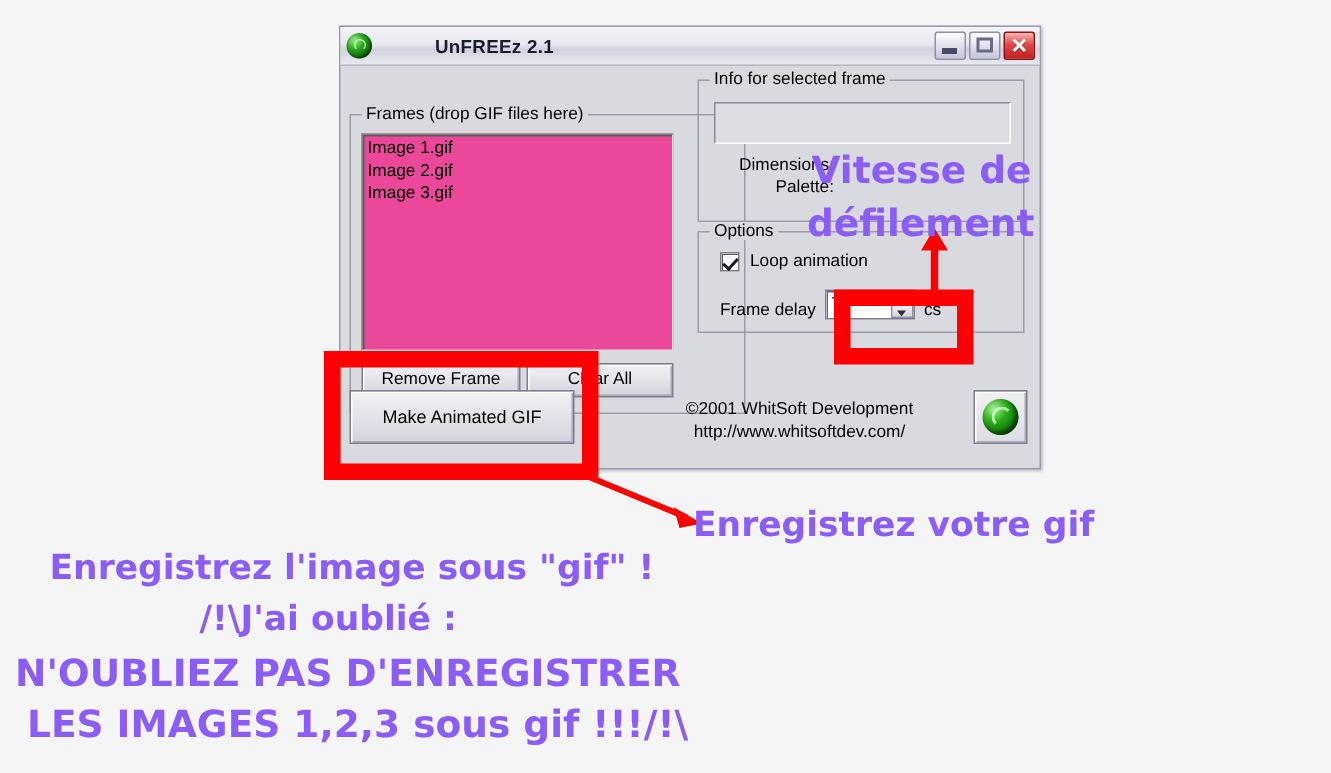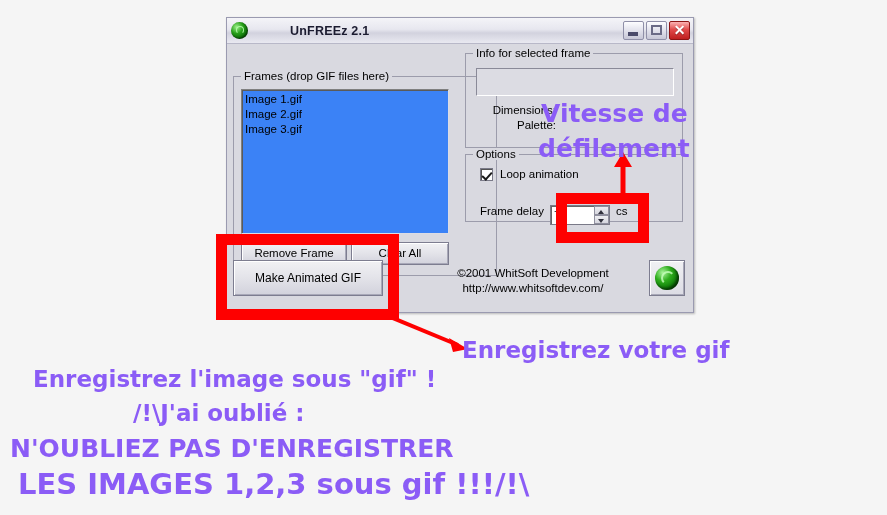--- a/index.html
+++ b/index.html
@@ -126,21 +126,21 @@
   }
 
   #frames-group { left: 6px; top: 9px; width: 264px; height: 200px; margin-top: 23px; }
   #info-group   { left: 238px; top: 9px; width: 218px; height: 95px; }
   #options-group{ left: 238px; top: 110px; width: 218px; height: 68px; }
 
   #frames-list {
     position: absolute;
     left: 7px; top: 12px;
     width: 208px; height: 145px;
-    background: #3b82f6;
+    background: #ec4899;
     border: 1px solid #808080;
     border-right-color: #dcdce4;
     border-bottom-color: #dcdce4;
     box-shadow: inset 1px 1px 0 #5a5a5a;
     overflow: hidden;
     padding: 2px 3px;
     box-sizing: border-box;
   }
   .frame-item {
     font-size: 11.5px;
@@ -200,21 +200,21 @@
     content: "";
     position: absolute;
     left: 3px; top: 1px;
     width: 4px; height: 8px;
     border: solid #1a1a1a;
     border-width: 0 2px 2px 0;
     transform: rotate(42deg);
   }
   .ctl-label { font-size: 11.5px; color: #000; white-space: nowrap; }
 
-  #delay-row { position: absolute; left: 14px; top: 38px; display: flex; align-items: flex-start; margin-top: 12px; }
+  #delay-row { position: absolute; left: 14px; top: 38px; display: flex; align-items: flex-end; }
   #spin-wrap {
     display: flex;
     width: 60px; height: 20px;
     margin-left: 6px;
     background: #fff;
     border: 1px solid #7a7a88;
     box-shadow: inset 1px 1px 0 #666;
     box-sizing: border-box;
     align-items: stretch;
   }
@@ -302,21 +302,21 @@
     font-weight: bold;
     white-space: nowrap;
     line-height: 1;
   }
   #ann-vitesse-1 { left: 541px; top: 101px; font-size: 25px; }
   #ann-vitesse-2 { left: 538px; top: 136px; font-size: 25px; }
   #ann-save-gif  { left: 462px; top: 339px; font-size: 23px; }
   #ann-line-1    { left: 33px;  top: 368px; font-size: 23px; }
   #ann-line-2    { left: 133px; top: 402px; font-size: 23px; }
   #ann-line-3    { left: 10px;  top: 436px; font-size: 25px; }
-  #ann-line-4    { left: 18px;  top: 470px; font-size: 29px; }
+  #ann-line-4    { left: 18px;  top: 470px; font-size: 25px; }
 
   #arrow-up-svg { position: absolute; left: 612px; top: 152px; }
   #arrow-diag-svg { position: absolute; left: 388px; top: 316px; }
 </style>
 </head>
 <body>
 
 <div id="app-window">
 
   <div id="title-bar">

